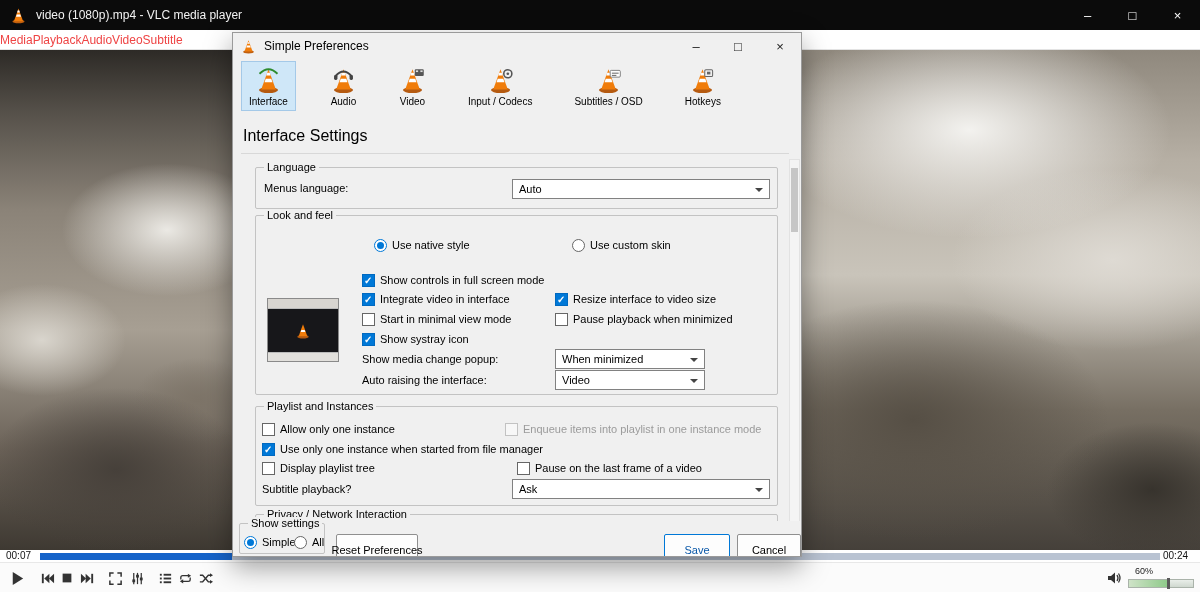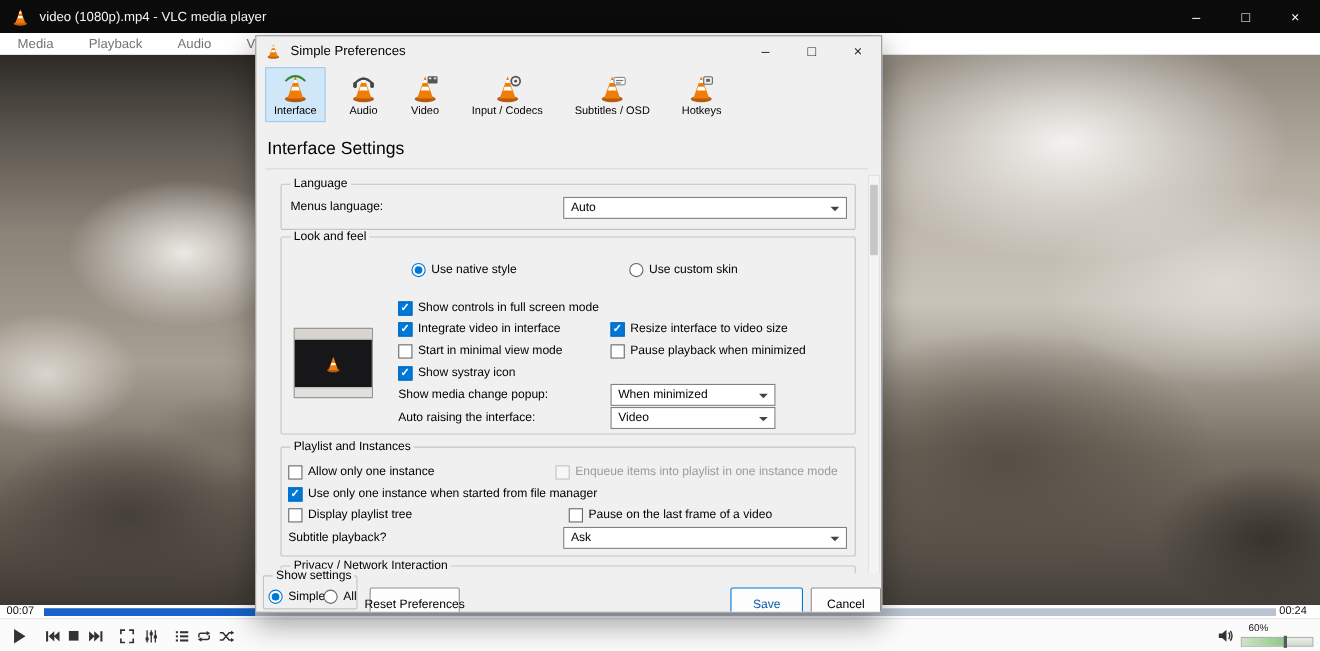--- a/index.html
+++ b/index.html
@@ -5,21 +5,21 @@
   *{margin:0;padding:0;box-sizing:border-box}
   html,body{width:1200px;height:592px;overflow:hidden;background:#fff;
     font-family:"Liberation Sans",sans-serif;position:relative;font-size:11px;color:#000}
 
   
   .titlebar{position:absolute;left:0;top:0;width:1200px;height:30px;background:#0b0b0b;display:flex;align-items:center}
   .titlebar .appicon{margin-left:10px;display:flex}
   .titlebar .title{color:#f2f2f2;font-size:12px;margin-left:9px;flex:1}
   .wbtn{width:45px;height:30px;display:flex;align-items:center;justify-content:center;color:#fff;font-size:13px}
   .menubar{position:absolute;left:0;top:30px;width:1200px;height:20px;background:#fff;border-bottom:1px solid #e3e3e3;display:flex;align-items:center;z-index:1}
-  .menu-item{padding:0 16px;font-size:12px;height:20px;line-height:20px;color:#737373}
+  .menu-item{padding:0 0;font-size:12px;height:20px;line-height:20px;color:#ef4444}
 
   
   .video{position:absolute;top:50px;height:500px;z-index:0}
   .video-left{left:0;width:232px;
     background:
       radial-gradient(150px 95px at 72% 36%, #ebe9e4 0%, rgba(235,233,228,0) 70%),
       radial-gradient(120px 80px at 18% 58%, #d9d5cd 0%, rgba(217,213,205,0) 70%),
       radial-gradient(170px 110px at 50% 84%, #46403a 0%, rgba(70,64,58,0) 75%),
       radial-gradient(90px 60px at 85% 70%, #7d7468 0%, rgba(125,116,104,0) 70%),
       linear-gradient(180deg,#2d2a26 0%,#57524b 13%,#8b8378 32%,#a79f93 56%,#6b6258 80%,#3e3932 100%)}
@@ -43,21 +43,21 @@
   .vol-slider{position:absolute;left:1128px;top:16px;width:66px;height:9px;background:linear-gradient(180deg,#e9eee9,#cfd8cf);border:1px solid #aab3aa}
   .vol-fill{height:100%;width:60%;background:linear-gradient(90deg,#cfe3c8,#8fca8a)}
   .vol-handle{position:absolute;top:-2px;left:60%;width:3px;height:11px;background:#5a5a5a}
 
   
   .dialog{position:absolute;left:232px;top:32px;width:570px;height:525px;background:#f0f0f0;border:1px solid #9a9a9a;box-shadow:0 10px 26px rgba(0,0,0,.38);z-index:20;overflow:hidden}
   .dlg-titlebar{position:absolute;left:0;top:0;width:100%;height:26px;display:flex;align-items:center}
   .dlg-titlebar .dtitle{font-size:12px;margin-left:8px;flex:1}
   .dlg-titlebar .dicon{margin-left:8px;display:flex}
   .dbtn{width:42px;height:26px;display:flex;align-items:center;justify-content:center;font-size:13px;color:#222}
-  .dlg-toolbar{position:absolute;left:8px;top:28px;display:flex;gap:13px;align-items:flex-start}
+  .dlg-toolbar{position:absolute;left:8px;top:28px;display:flex;gap:26px;align-items:flex-start}
   .tb{display:flex;flex-direction:column;align-items:center;gap:2px;padding:5px 7px 3px;border:1px solid transparent;font-size:10px}
   .tb.on{background:#cfe7f8;border-color:#a4c9e8}
   .dlg-heading{position:absolute;left:10px;top:94px;font-size:16px;font-weight:400}
   .dlg-sep{position:absolute;left:8px;top:120px;width:548px;height:1px;background:#d8d8d8}
 
   .group{position:absolute;border:1px solid #c3c3c3;border-radius:2px}
   .gtitle{position:absolute;top:-7px;left:8px;background:#f0f0f0;padding:0 3px;font-size:11px;white-space:nowrap}
 
   .check,.radio{position:absolute;display:flex;align-items:center;height:16px;font-size:11px;white-space:nowrap}
   .check .box{width:13px;height:13px;border:1px solid #666;background:#fff;margin-right:5px;flex:none;position:relative}

